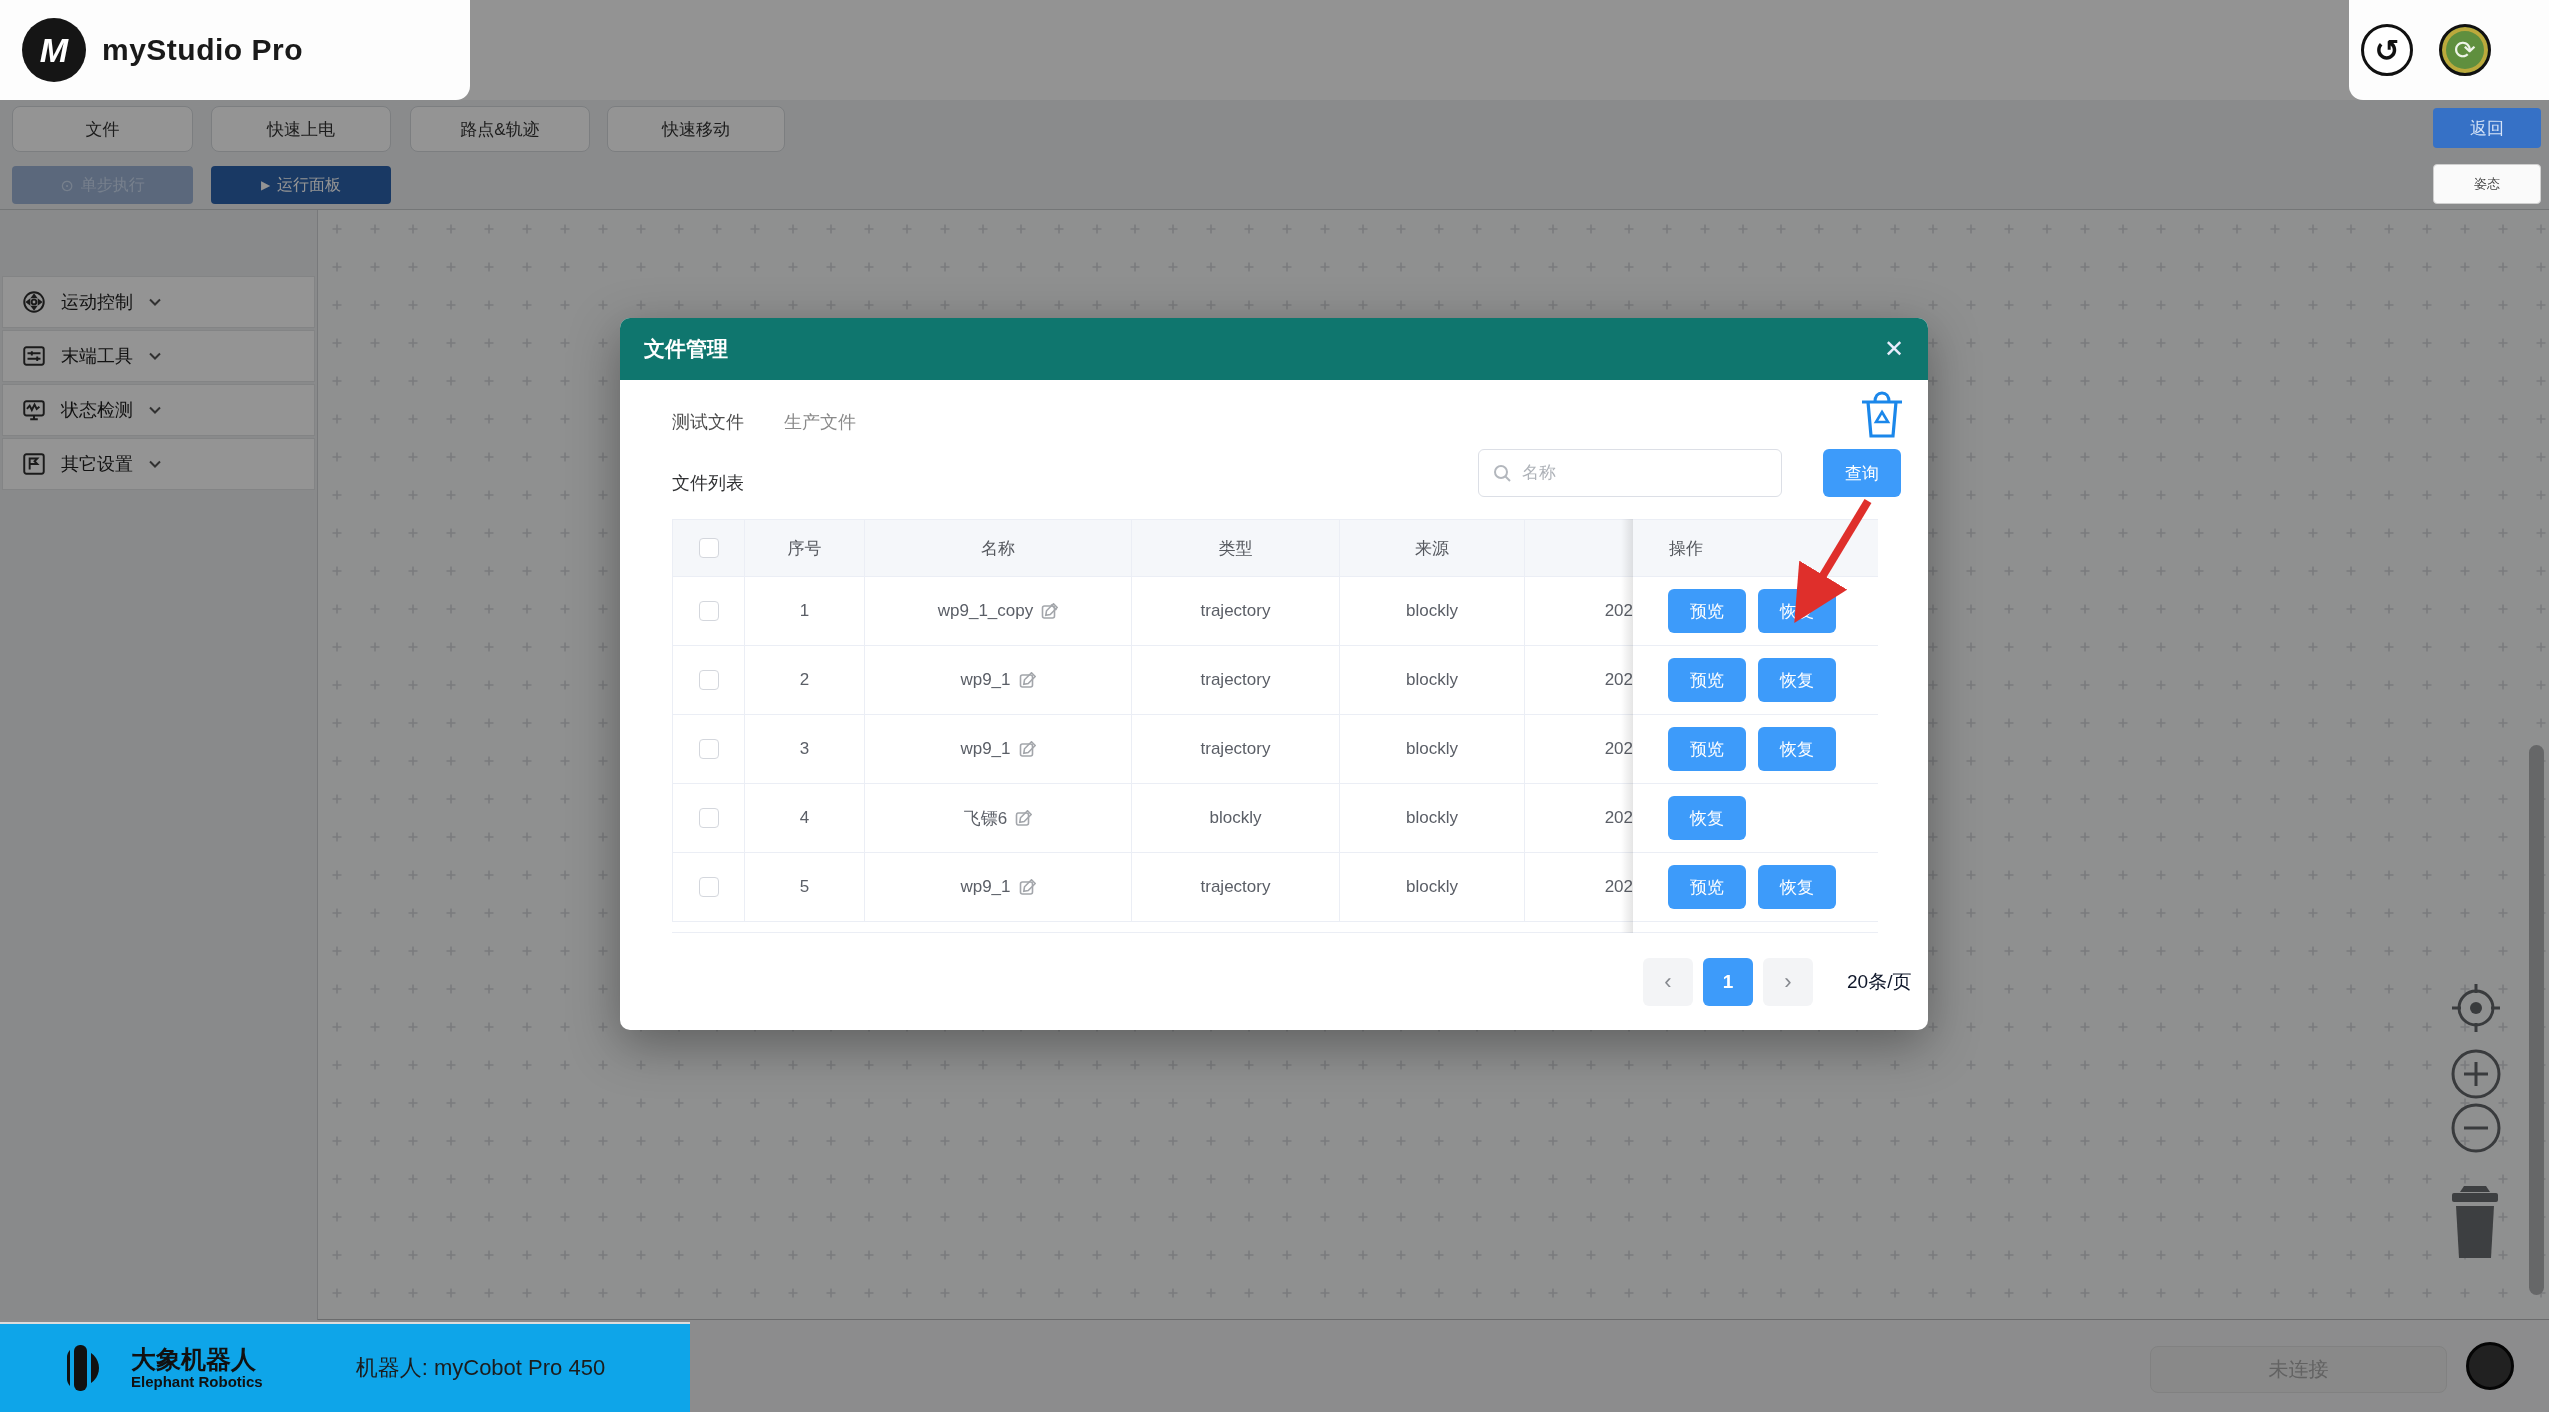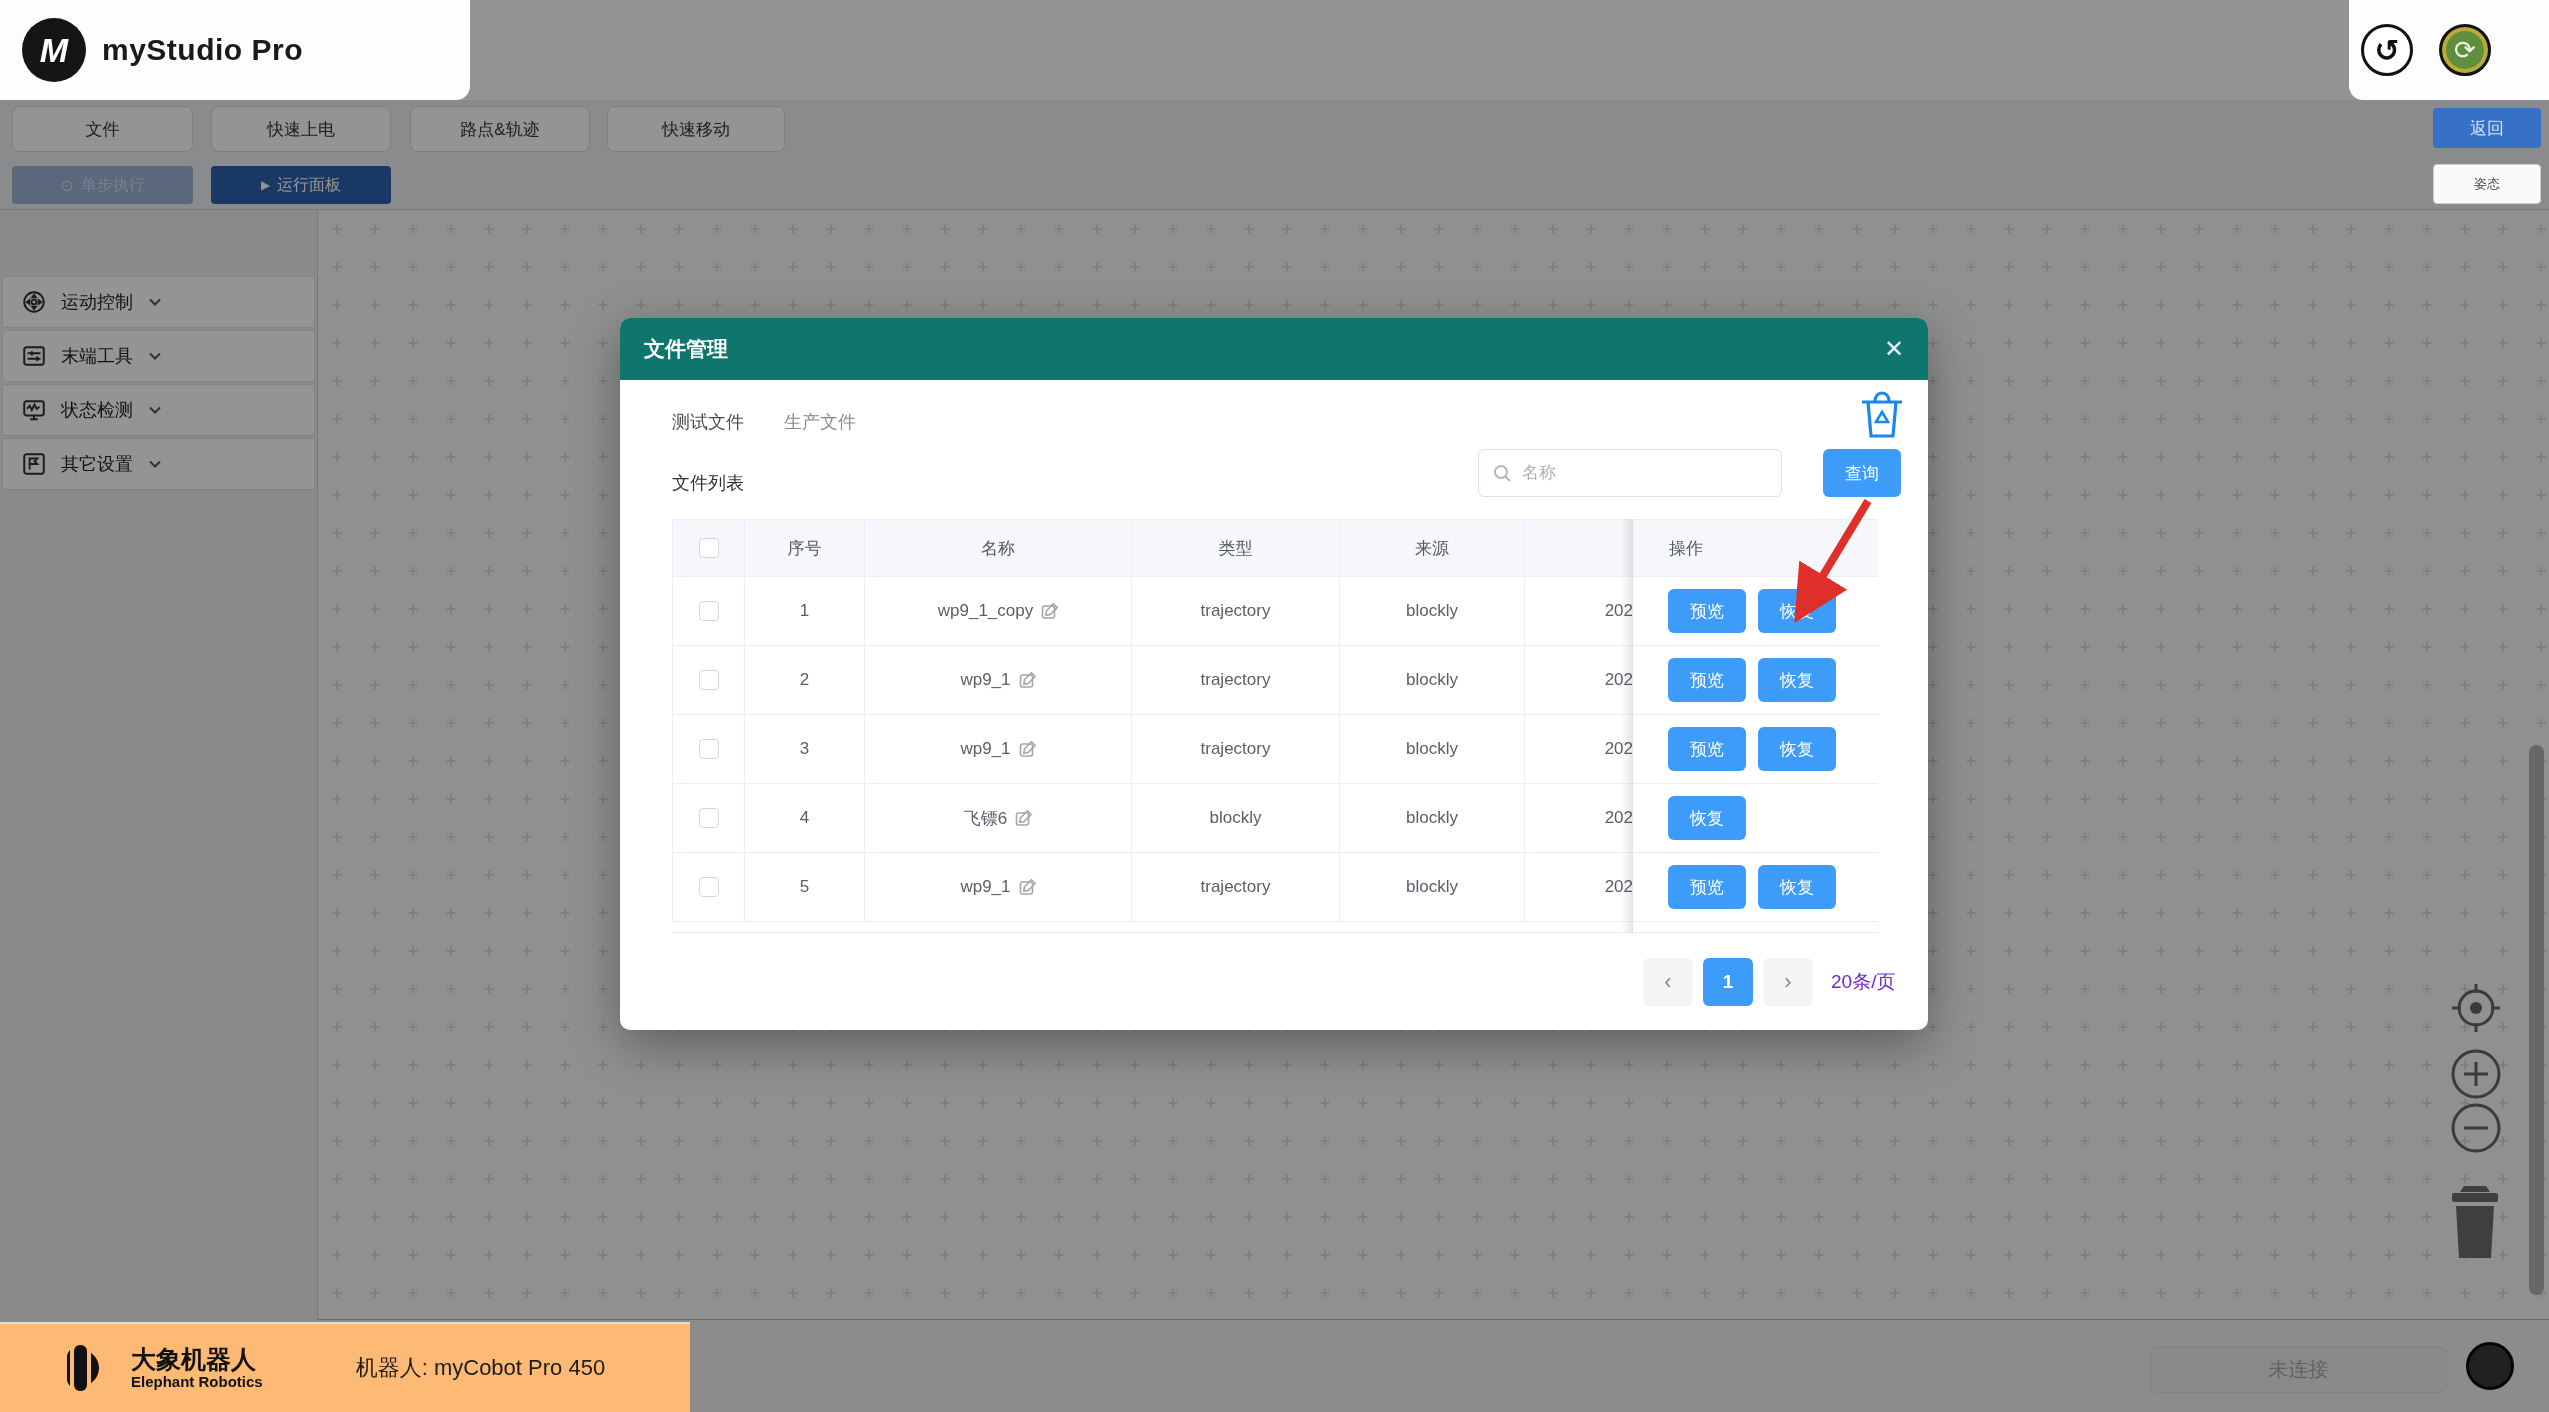--- a/index.html
+++ b/index.html
@@ -50,21 +50,21 @@
   .undo-btn { width:52px; height:52px; border-radius:50%; background:#fff; border:3px solid #111;
               display:flex; align-items:center; justify-content:center; font-size:30px; font-weight:bold; color:#111; cursor:pointer; }
   .pwr-btn { width:52px; height:52px; border-radius:50%; background:#5f8f3e; border:3px solid #111;
              box-shadow:inset 0 0 0 4px #bba93c; display:flex; align-items:center; justify-content:center;
              font-size:26px; color:#eef4e8; cursor:pointer; }
   .back-btn { position:absolute; left:2433px; top:108px; width:108px; height:40px; background:#3671c6; border-radius:4px;
               color:#d6e4f8; font-size:17px; display:flex; align-items:center; justify-content:center; z-index:60; cursor:pointer; }
   .pose-btn { position:absolute; left:2433px; top:164px; width:108px; height:40px; background:#fafafa; border:1px solid #cfcfcf;
               border-radius:4px; color:#444; font-size:13px; display:flex; align-items:center; justify-content:center; z-index:60; cursor:pointer; }
 
-  .footer-card { position:absolute; left:0; top:1322px; width:690px; height:90px; background:#fdba74; z-index:60;
+  .footer-card { position:absolute; left:0; top:1322px; width:690px; height:90px; background:#0ea5e9; z-index:60;
                  border-top:2px solid #dcdcdc; display:flex; align-items:center; padding-left:55px; gap:18px; }
   .brand-txt { display:flex; flex-direction:column; line-height:1.1; }
   .brand-cn { font-size:25px; font-weight:bold; color:#111; }
   .brand-en { font-size:15px; font-weight:bold; color:#111; }
   .robot-name { margin-left:75px; font-size:22px; color:#1c1c1c; }
 
   
   .modal { position:absolute; left:620px; top:318px; width:1308px; height:712px; background:#fff; z-index:70;
            border-radius:10px; box-shadow:0 14px 50px rgba(0,0,0,0.35); }
   .modal-header { position:absolute; left:0; top:0; width:100%; height:62px; background:#0f766e; border-radius:10px 10px 0 0;
@@ -103,21 +103,21 @@
   .ops-row { height:69px; border-bottom:1px solid #ebeef5; display:flex; align-items:center; gap:12px; padding-left:35px; }
   .op-btn { width:78px; height:44px; background:#3d9bfa; border-radius:6px; color:#fff; font-size:17px;
             display:flex; align-items:center; justify-content:center; cursor:pointer; }
   .sliver { height:11px; border-bottom:1px solid #ebeef5; background:#fff; }
 
   .pager { position:absolute; left:1023px; top:640px; display:flex; align-items:center; gap:10px; }
   .pg-btn { width:50px; height:48px; background:#f3f4f6; border-radius:6px; color:#86898f; font-size:22px;
             display:flex; align-items:center; justify-content:center; cursor:pointer; }
   .pg-cur { width:50px; height:48px; background:#3d9bfa; border-radius:6px; color:#fff; font-size:19px; font-weight:bold;
             display:flex; align-items:center; justify-content:center; cursor:pointer; }
-  .pg-size { margin-left:8px; font-size:19px; color:#6d28d9; }
+  .pg-size { margin-left:24px; font-size:19px; color:#0f172a; }
 
   .arrow-svg { position:absolute; left:1770px; top:485px; z-index:80; pointer-events:none; }
 </style>
 </head>
 <body>
 
 <div class="screen">
 
   <div class="app-header"></div>
 

